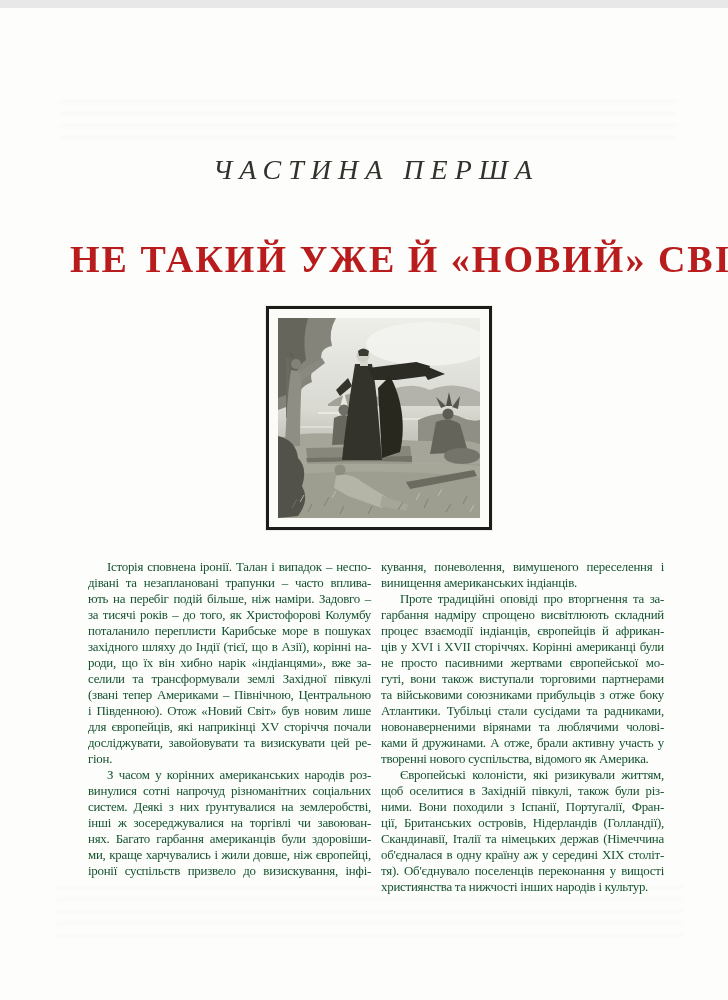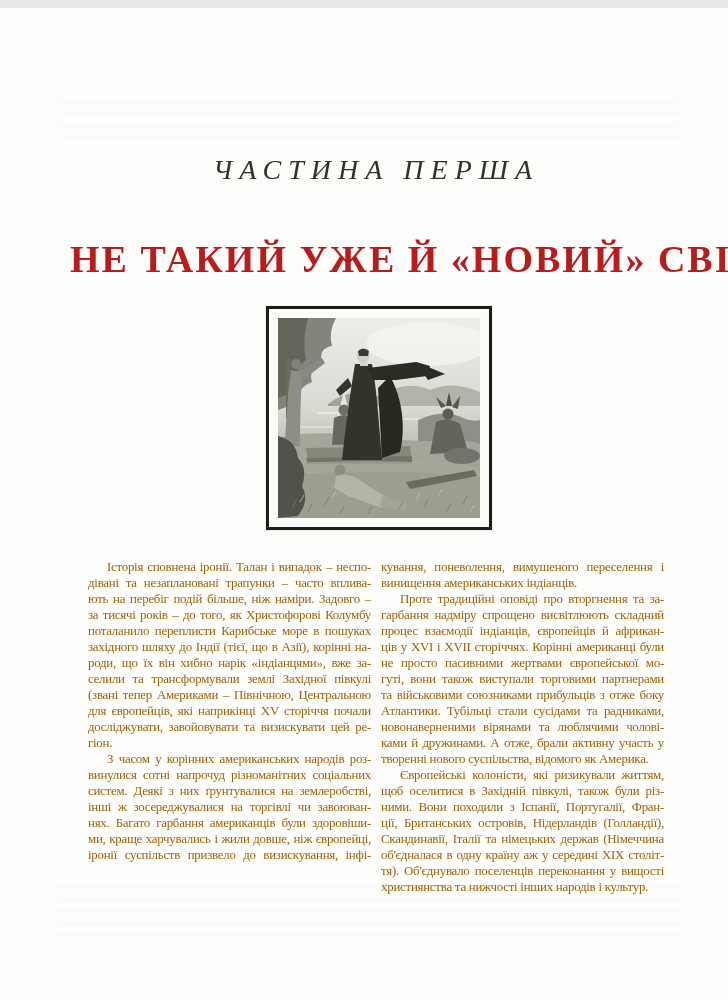--- a/index.html
+++ b/index.html
@@ -34,21 +34,21 @@
   .figure-frame svg { display:block; filter:blur(.3px); }
 
   .columns {
     position:absolute; left:88px; top:551px; width:576px;
     display:flex; gap:10px;
   }
   .col { width:283px; }
   .line {
     height:16px; line-height:16px; font-size:12.9px; letter-spacing:-0.25px;
     white-space:nowrap; text-align:justify; text-align-last:justify;
-    color:#a16207;
+    color:#14532d;
   }
   .line.first { text-indent:19px; }
   .line.end   { text-align-last:left; }
 </style>
 </head>
 <body>
 
 <div class="page">
 
   <div class="ghost ghost-top"></div>
@@ -167,20 +167,21 @@
         <div>
           <div class="line first">Історія сповнена іронії. Талан і випадок – неспо-</div>
           <div class="line">дівані та незаплановані трапунки – часто вплива-</div>
           <div class="line">ють на перебіг подій більше, ніж наміри. Задовго –</div>
           <div class="line">за тисячі років – до того, як Христофорові Колумбу</div>
           <div class="line">поталанило переплисти Карибське море в пошуках</div>
           <div class="line">західного шляху до Індії (тієї, що в Азії), корінні на-</div>
           <div class="line">роди, що їх він хибно нарік «індіанцями», вже за-</div>
           <div class="line">селили та трансформували землі Західної півкулі</div>
           <div class="line">(звані тепер Америками – Північною, Центральною</div>
+          <div class="line">і Південною). Отож «Новий Світ» був новим лише</div>
           <div class="line">для європейців, які наприкінці XV сторіччя почали</div>
           <div class="line">досліджувати, завойовувати та визискувати цей ре-</div>
           <div class="line end">гіон.</div>
         </div>
         <div>
           <div class="line first">З часом у корінних американських народів роз-</div>
           <div class="line">винулися сотні напрочуд різноманітних соціальних</div>
           <div class="line">систем. Деякі з них ґрунтувалися на землеробстві,</div>
           <div class="line">інші ж зосереджувалися на торгівлі чи завоюван-</div>
           <div class="line">нях. Багато гарбання американців були здоровіши-</div>

